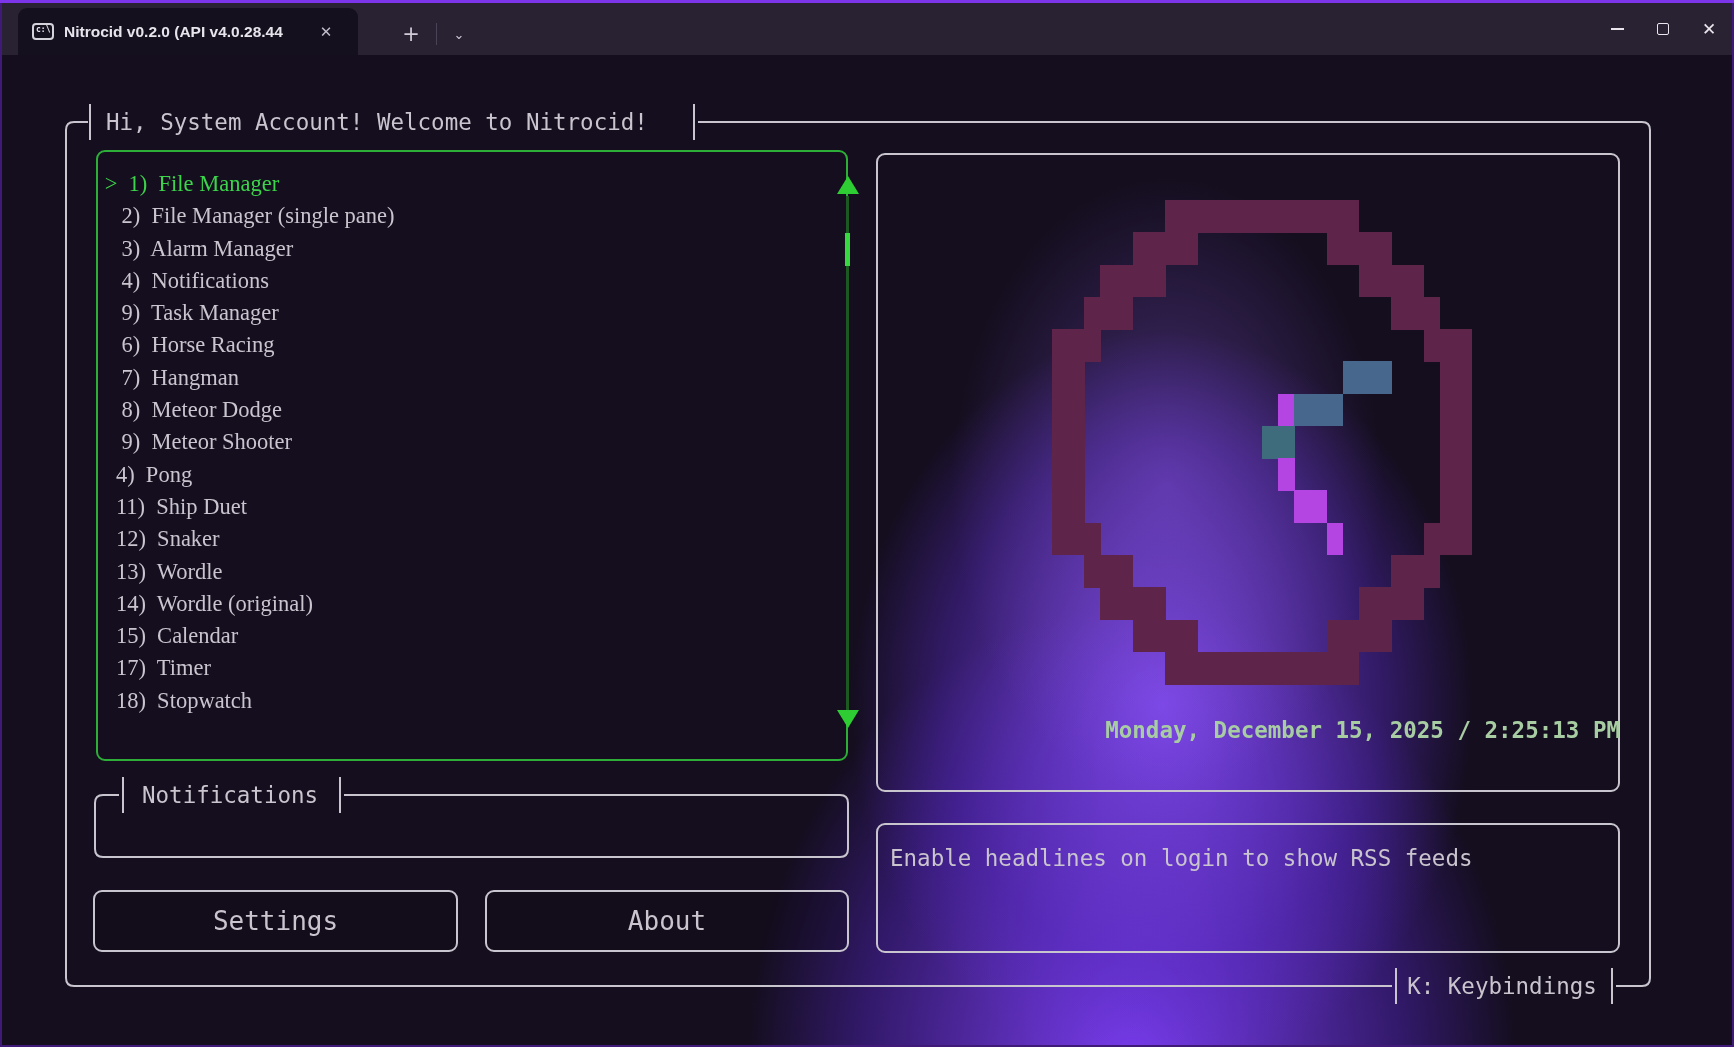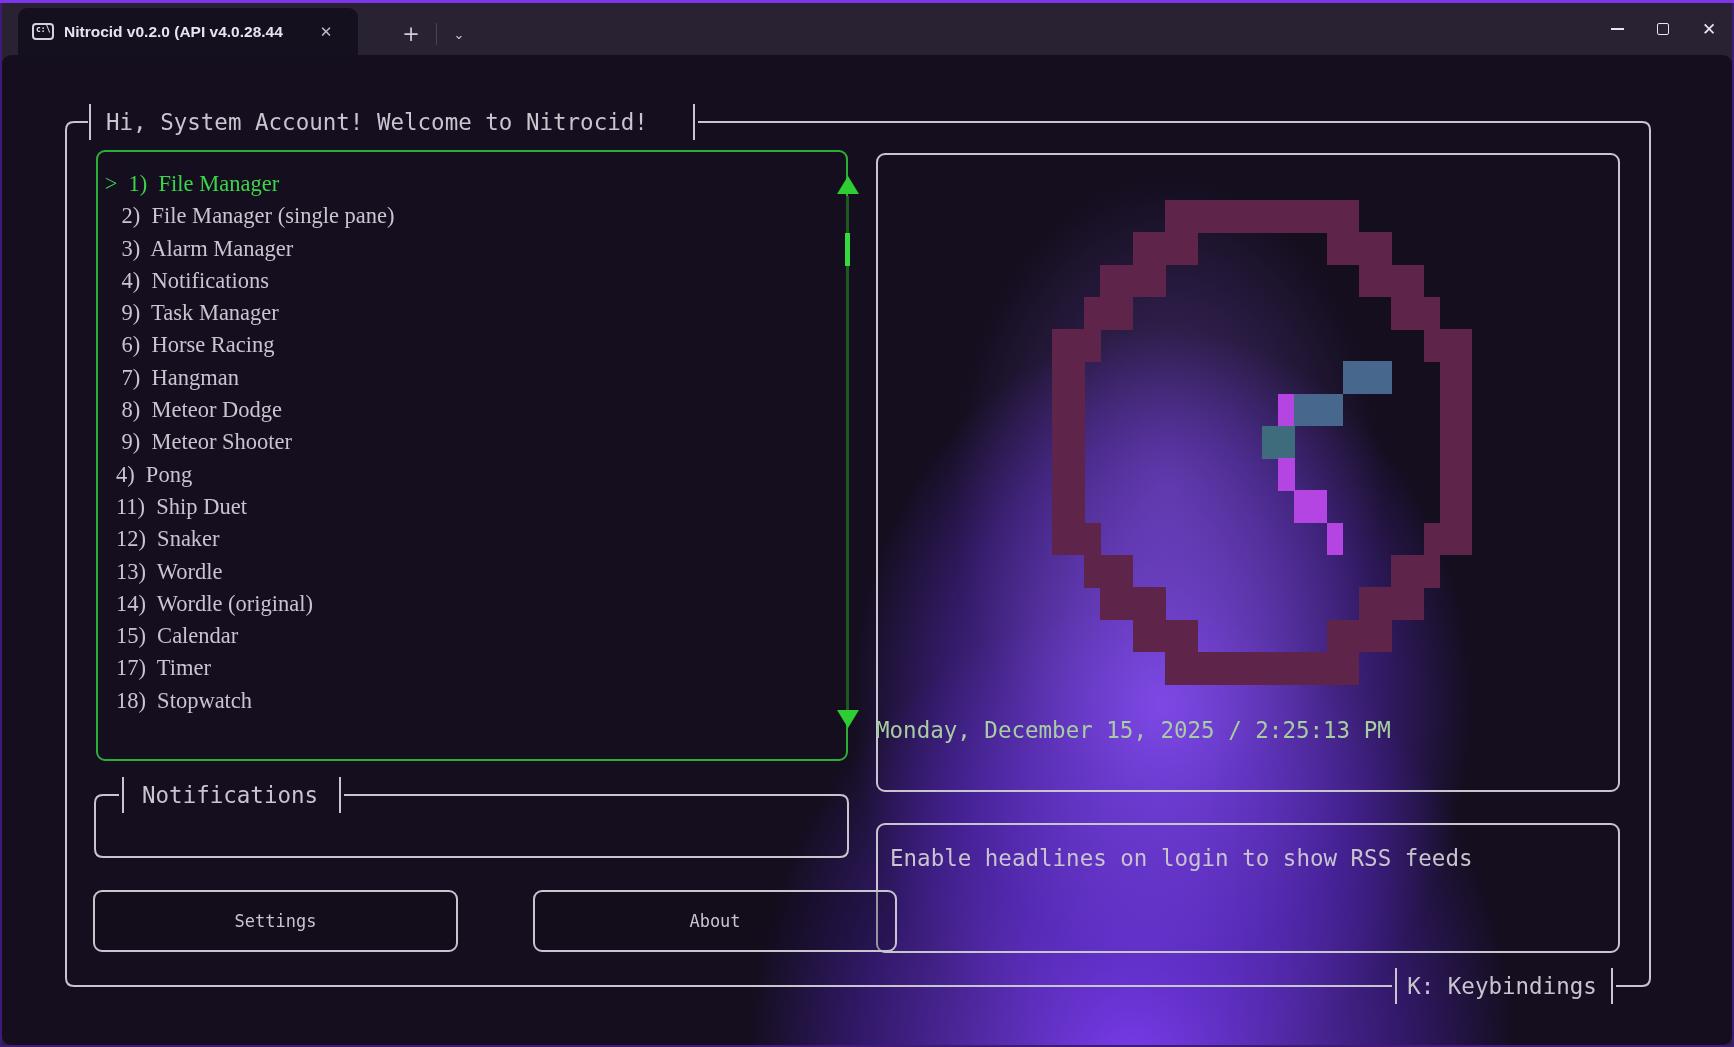--- a/index.html
+++ b/index.html
@@ -33,21 +33,21 @@
   .wc{width:46px;height:52px;display:flex;align-items:center;justify-content:center;}
   .wc-min i{display:block;width:13px;height:2px;background:#e8e5ec;}
   .wc-max i{display:block;width:12px;height:12px;border:1.6px solid #e8e5ec;border-radius:2px;}
   .wc-close{color:#e8e5ec;font-size:17px;font-family:"DejaVu Sans",sans-serif;}
   
   .terminal{position:absolute;top:55px;left:2px;right:2px;bottom:2px;overflow:hidden;
     background:
       radial-gradient(ellipse 300px 430px at 1165px 430px, rgba(150,95,255,0.40), rgba(0,0,0,0) 72%),
       radial-gradient(ellipse 400px 480px at 1160px 650px, rgba(136,78,252,0.85), rgba(95,45,210,0.40) 55%, rgba(0,0,0,0) 78%),
       radial-gradient(ellipse 470px 560px at 1130px 1010px, rgba(128,64,250,0.95), rgba(85,38,195,0.45) 58%, rgba(0,0,0,0) 82%),
-      var(--term-bg); border-radius: 9px;}
+      var(--term-bg);}
   .frame-svg{position:absolute;left:0;top:0;pointer-events:none;}
   .t{position:absolute;height:32px;line-height:32px;font-size:22.5px;white-space:pre;}
   .greeting{left:104px;top:51px;color:var(--fg);}
   
   .menu-box{position:absolute;left:94px;top:95px;width:752px;height:611px;
     border:2px solid var(--green-border);border-radius:9px;}
   .menu-rows{position:absolute;left:1px;top:16px;right:10px;font-family:Liberation Serif, serif;}
   .menu-row{height:32.3px;line-height:32.3px;font-size:22.5px;white-space:pre;color:var(--fg);}
   .menu-row.sel{color:var(--green-text);}
   .sb-track{position:absolute;right:-3px;top:44px;width:3px;height:516px;background:var(--green-track);}
@@ -57,30 +57,30 @@
     border-bottom:18px solid var(--green-arrow);}
   .sb-down{position:absolute;right:-13px;bottom:31px;width:0;height:0;
     border-left:11px solid transparent;border-right:11px solid transparent;
     border-top:18px solid var(--green-arrow);}
   .notif-label{left:140px;top:724px;color:var(--fg);}
   
   .clock-box{position:absolute;left:874px;top:98px;width:744px;height:639px;
     border:2px solid var(--box-border);border-radius:9px;}
   .clock-grid{position:absolute;left:1050px;top:145px;width:420px;height:485px;}
   .clock-grid i{position:absolute;display:block;}
-  .clock-date{left:874px;top:659px;width:744px;text-align:left;color:var(--date);}
+  .clock-date{left:874px;top:659px;width:744px;text-align:right;color:var(--date);font-weight:bold;}
   .rss-box{position:absolute;left:874px;top:768px;width:744px;height:130px;
     border:2px solid var(--box-border);border-radius:9px;}
   .rss-text{left:888px;top:787px;color:var(--fg);}
   
   .btn{position:absolute;top:835px;height:62px;border:2px solid var(--box-border);
     border-radius:9px;display:flex;align-items:center;justify-content:center;
-    font-size:17px;color:var(--fg);background:rgba(10,6,18,0.25);}
+    font-size:26px;color:var(--fg);background:rgba(10,6,18,0.25);}
   .btn-settings{left:91px;width:365px;}
-  .btn-about{left:483px;width:364px;margin-left:48px;}
+  .btn-about{left:483px;width:364px;}
   .keybind{left:1398px;top:915px;width:204px;text-align:center;color:var(--fg);}
 </style>
 </head>
 <body>
 
 <div class="screen">
   <div class="accent-line"></div>
 
   <div class="titlebar">
     <div class="tab">

